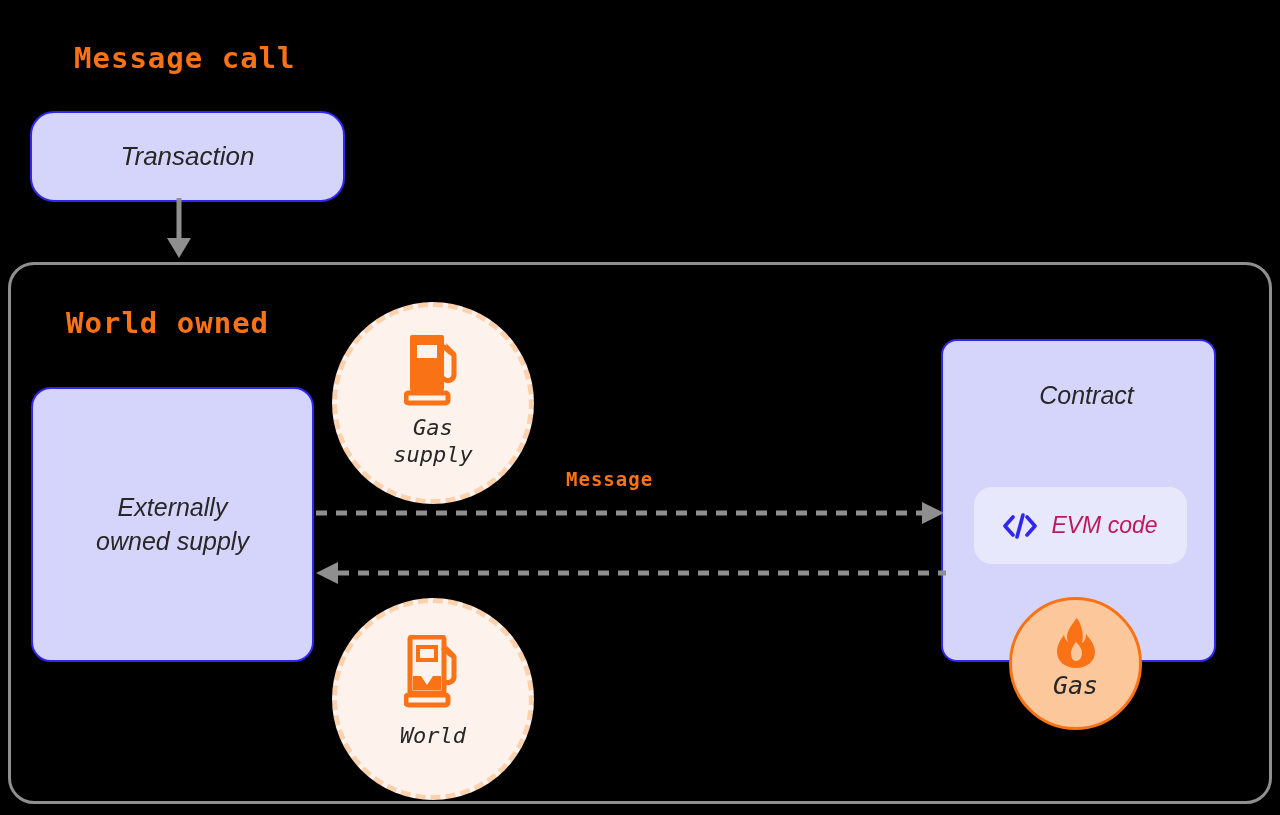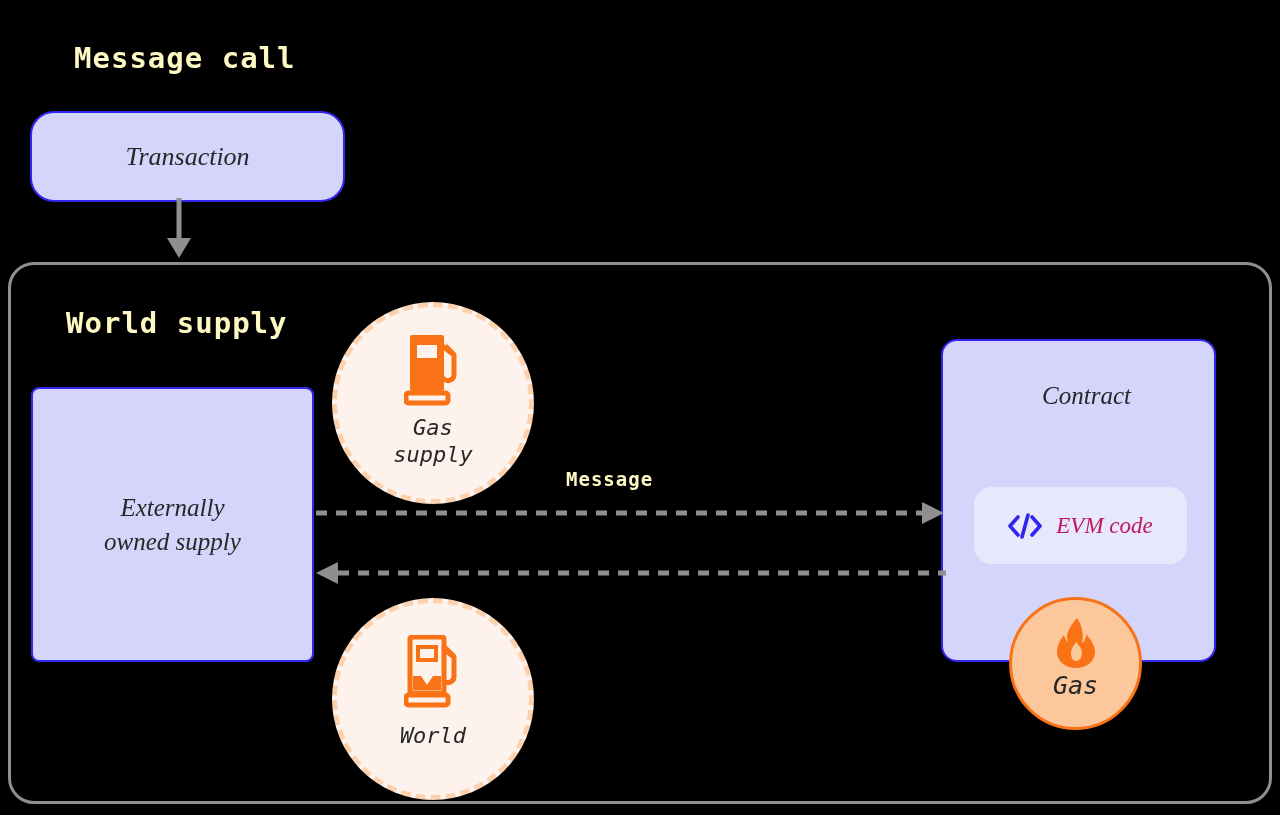--- a/index.html
+++ b/index.html
@@ -14,56 +14,56 @@
     background: #000000;
     overflow: hidden;
     font-family: "DejaVu Sans Mono", "Liberation Mono", monospace;
   }
 
   
   .section-label {
     position: absolute;
     font-family: "DejaVu Sans Mono", "Liberation Mono", monospace;
     font-weight: bold;
-    color: #fef9c3;
+    color: #f97316;
     letter-spacing: 1px;
     white-space: nowrap;
   }
   #label-message-call { left: 74px;  top: 41px;  font-size: 29px; }
   #label-world-state  { left: 66px;  top: 306px; font-size: 29px; }
   #label-message      { left: 566px; top: 468px; font-size: 19px; }
 
   
   .node {
     position: absolute;
     background: #d5d4fb;
     border: 2px solid #3126f0;
     box-sizing: border-box;
     display: flex;
     flex-direction: column;
     align-items: center;
     justify-content: center;
     color: #272727;
-    font-family: Liberation Serif, serif;
+    font-family: Liberation Sans, sans-serif;
     font-style: italic;
     text-align: center;
     line-height: 1.35;
   }
 
   #node-transaction {
     left: 30px; top: 111px;
     width: 315px; height: 91px;
     border-radius: 24px;
     font-size: 26px;
   }
 
   #node-eoa {
     left: 31px; top: 387px;
     width: 283px; height: 275px;
-    border-radius: 8px;
+    border-radius: 20px;
     font-size: 25px;
   }
 
   #node-contract {
     left: 941px; top: 339px;
     width: 275px; height: 323px;
     border-radius: 16px;
     font-size: 25px;
     justify-content: flex-start;
     padding-top: 38px;
@@ -177,21 +177,21 @@
     <div>Transaction</div>
   </div>
 
   <svg class="arrow-svg" id="arrow-tx-to-state" viewBox="0 0 42 64">
     <line x1="21" y1="0" x2="21" y2="44" stroke="#8f8f8f" stroke-width="5"></line>
     <polygon points="21,60 9,40 33,40" fill="#8f8f8f"></polygon>
   </svg>
 
   <div id="world-state-container"></div>
 
-  <div class="section-label" id="label-world-state">World supply</div>
+  <div class="section-label" id="label-world-state">World owned</div>
 
   <div class="node" id="node-eoa">
     <div>Externally</div>
     <div>owned supply</div>
   </div>
 
   <div class="node" id="node-contract">
     <div class="node-title">Contract</div>
 
     <div id="evm-code-chip">

